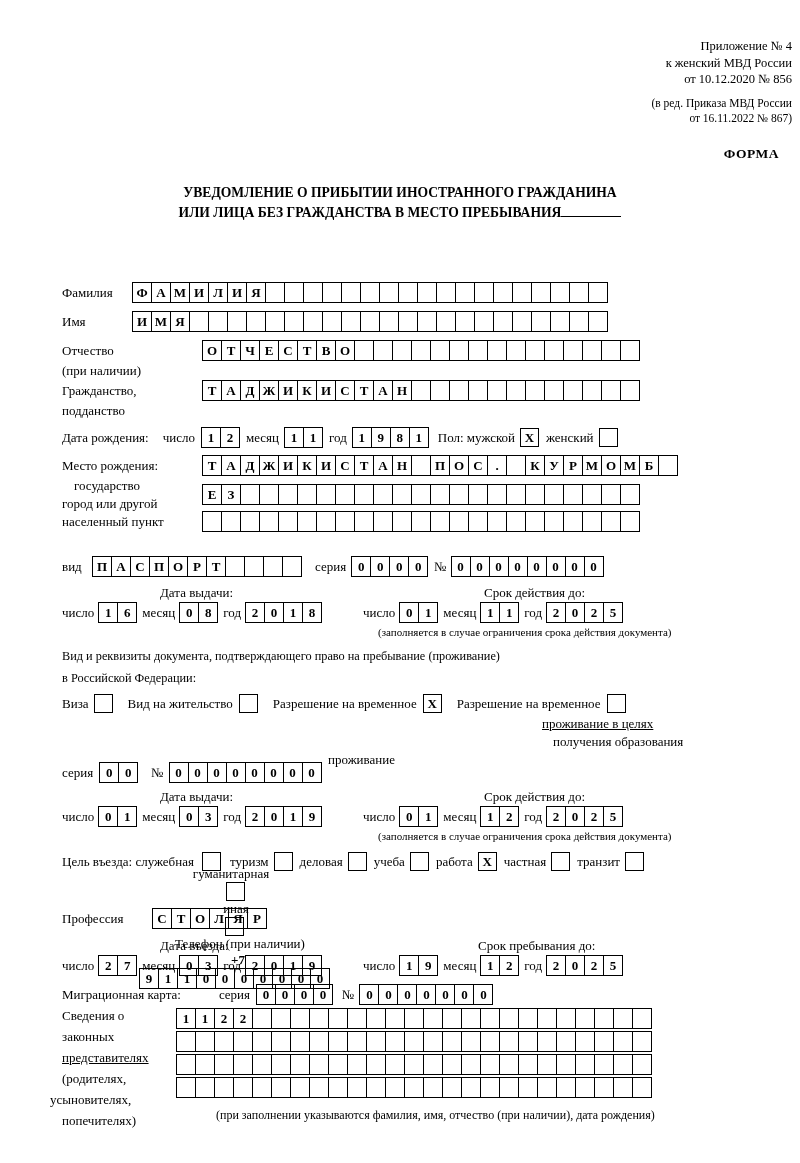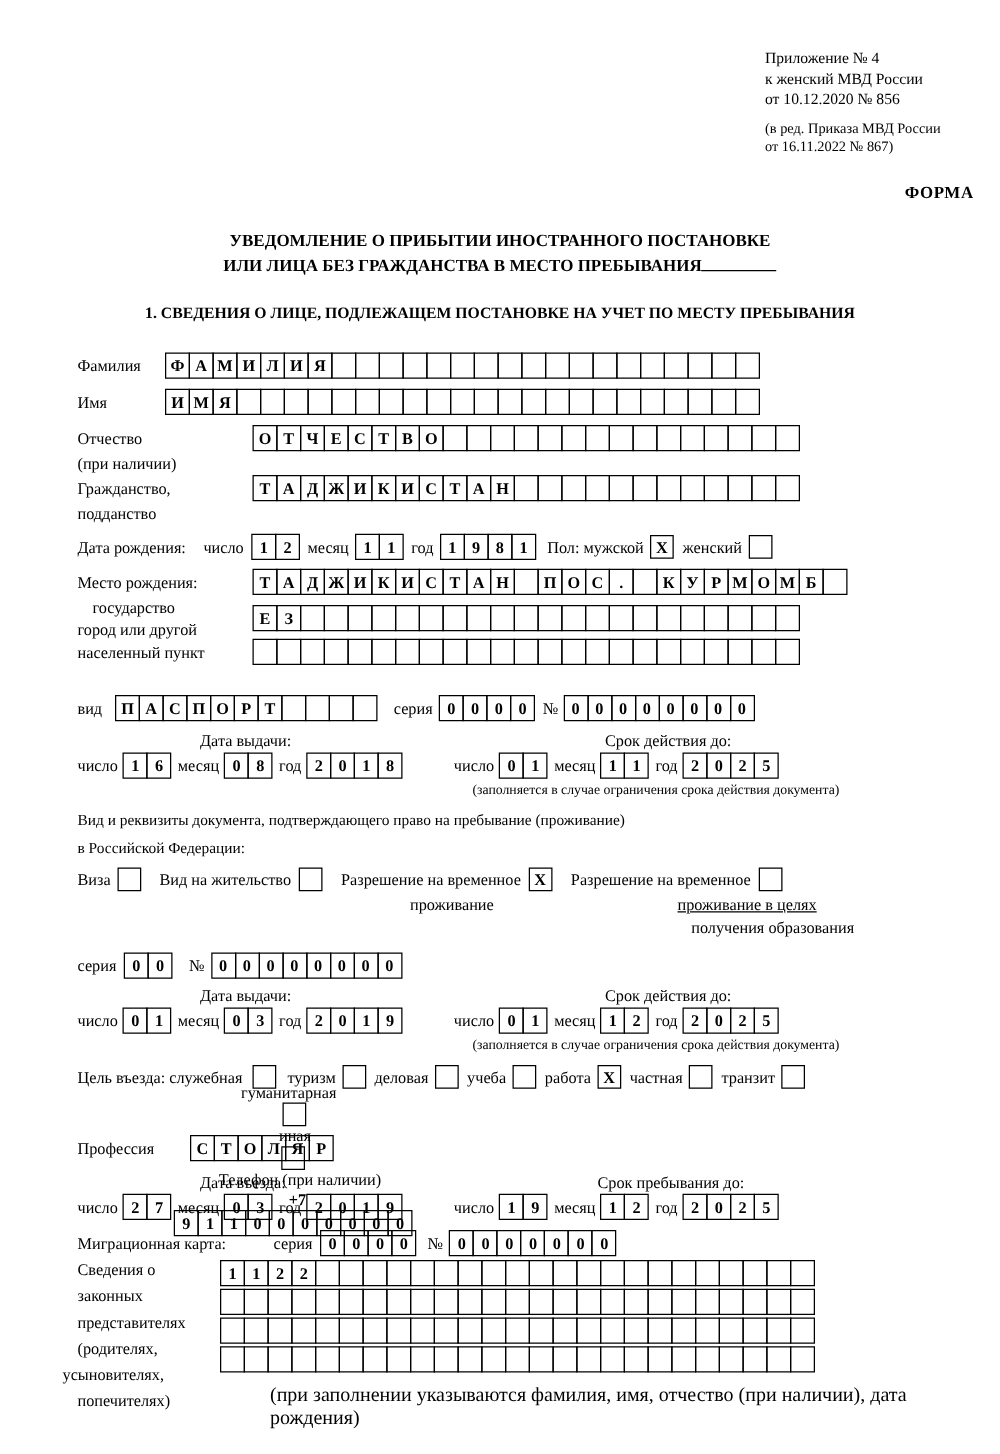--- a/index.html
+++ b/index.html
@@ -7,21 +7,21 @@
     width:800px; height:1163px;
     font-family:"Liberation Serif", serif;
     color:#000; position:relative;
     font-size:13px;
   }
   .page { position:relative; width:800px; height:1163px; padding:0; box-sizing:border-box; }
 
   
   .hdr {
     position:absolute; left:612px; top:38px; width:180px;
-    font-size:12.5px; line-height:1.32;
+    font-size:12.5px; line-height:1.32;text-align:right;
   }
   .hdr .small { font-size:11.5px; margin-top:8px; line-height:1.32; }
   .forma {
     position:absolute; left:0; top:146px; width:779px;
     text-align:right; font-weight:bold; font-size:13.5px; letter-spacing:.5px;
   }
   .title {
     position:absolute; left:0; top:183px; width:800px; text-align:center;
     font-weight:bold; font-size:13.6px; line-height:1.5;
   }
@@ -53,25 +53,24 @@
     <div>Приложение № 4</div>
     <div>к женский МВД России</div>
     <div>от 10.12.2020 № 856</div>
     <div class="small">(в ред. Приказа МВД России</div>
     <div class="small" style="margin-top:0">от 16.11.2022 № 867)</div>
   </div>
 
   <div class="forma">ФОРМА</div>
 
   <div class="title">
-    <div>УВЕДОМЛЕНИЕ О ПРИБЫТИИ ИНОСТРАННОГО ПОСТАНОВКЕ</div>
+    <div>УВЕДОМЛЕНИЕ О ПРИБЫТИИ ИНОСТРАННОГО ГРАЖДАНИНА</div>
     <div><span>ИЛИ ЛИЦА БЕЗ ГРАЖДАНСТВА В МЕСТО ПРЕБЫВАНИЯ</span><span class="ul"></span></div>
   </div>
 
-  <div class="sect1">1. СВЕДЕНИЯ О ЛИЦЕ, ПОДЛЕЖАЩЕМ ПОСТАНОВКЕ НА УЧЕТ ПО МЕСТУ ПРЕБЫВАНИЯ</div>
 
   <div class="row" style="left:62px; top:282px;align-items:center;">
     <div class="lbl" style="width:70px">Фамилия</div>
     <div class="boxes" id="cells-surname">
         <div class="bx">Ф</div>
         <div class="bx">А</div>
         <div class="bx">М</div>
         <div class="bx">И</div>
         <div class="bx">Л</div>
         <div class="bx">И</div>
@@ -399,21 +398,21 @@
       </div>
     <div class="lbl" style="margin-left:16px">Разрешение на временное</div>
     <div class="boxes" id="cells-temp" style="margin-left:6px">
         <div class="bx chk">Х</div>
       </div>
     <div class="lbl" style="margin-left:16px">Разрешение на временное</div>
     <div class="boxes" id="cells-edu" style="margin-left:6px">
         <div class="bx chk"></div>
       </div>
   </div>
-  <div style="position:absolute; left:328px; top:716px;">проживание</div>
+  <div style="position:absolute; left:328px; top:752px;">проживание</div>
   <div style="position:absolute; left:542px; top:716px;text-decoration:underline;">проживание в целях</div>
   <div style="position:absolute; left:553px; top:734px;">получения образования</div>
 
   <div class="row" style="left:62px; top:762px;">
     <div class="lbl">серия</div>
     <div class="boxes" id="cells-permit-series" style="margin-left:6px">
         <div class="bx">0</div>
         <div class="bx">0</div>
       </div>
     <div class="lbl" style="margin-left:14px">№</div>
@@ -595,21 +594,21 @@
         <div class="bx">0</div>
         <div class="bx">0</div>
         <div class="bx">0</div>
         <div class="bx">0</div>
         <div class="bx">0</div>
       </div>
   </div>
 
   <div style="position:absolute; left:62px; top:1008px;">Сведения о</div>
   <div style="position:absolute; left:62px; top:1029px;">законных</div>
-  <div style="position:absolute; left:62px; top:1050px;">представителях</div>
+  <div style="position:absolute; left:62px; top:1050px;text-decoration:underline;">представителях</div>
   <div style="position:absolute; left:62px; top:1071px;">(родителях,</div>
   <div style="position:absolute; left:50px; top:1092px;">усыновителях,</div>
   <div style="position:absolute; left:62px; top:1113px;">попечителях)</div>
 
   <div class="row" style="left:176px; top:1008px;">
     <div class="boxes" id="cells-lr1">
         <div class="bx">1</div>
         <div class="bx">1</div>
         <div class="bx">2</div>
         <div class="bx">2</div>
@@ -717,15 +716,15 @@
         <div class="bx"></div>
         <div class="bx"></div>
         <div class="bx"></div>
         <div class="bx"></div>
         <div class="bx"></div>
         <div class="bx"></div>
         <div class="bx"></div>
       </div>
   </div>
 
-  <div style="position:absolute; left:216px; top:1108px; font-size:16px;">(при заполнении указываются фамилия, имя, отчество (при наличии), дата рождения)</div>
+  <div style="position:absolute; left:216px; top:1108px; font-size:12px;">(при заполнении указываются фамилия, имя, отчество (при наличии), дата рождения)</div>
 
 </div>
 
 </body></html>

